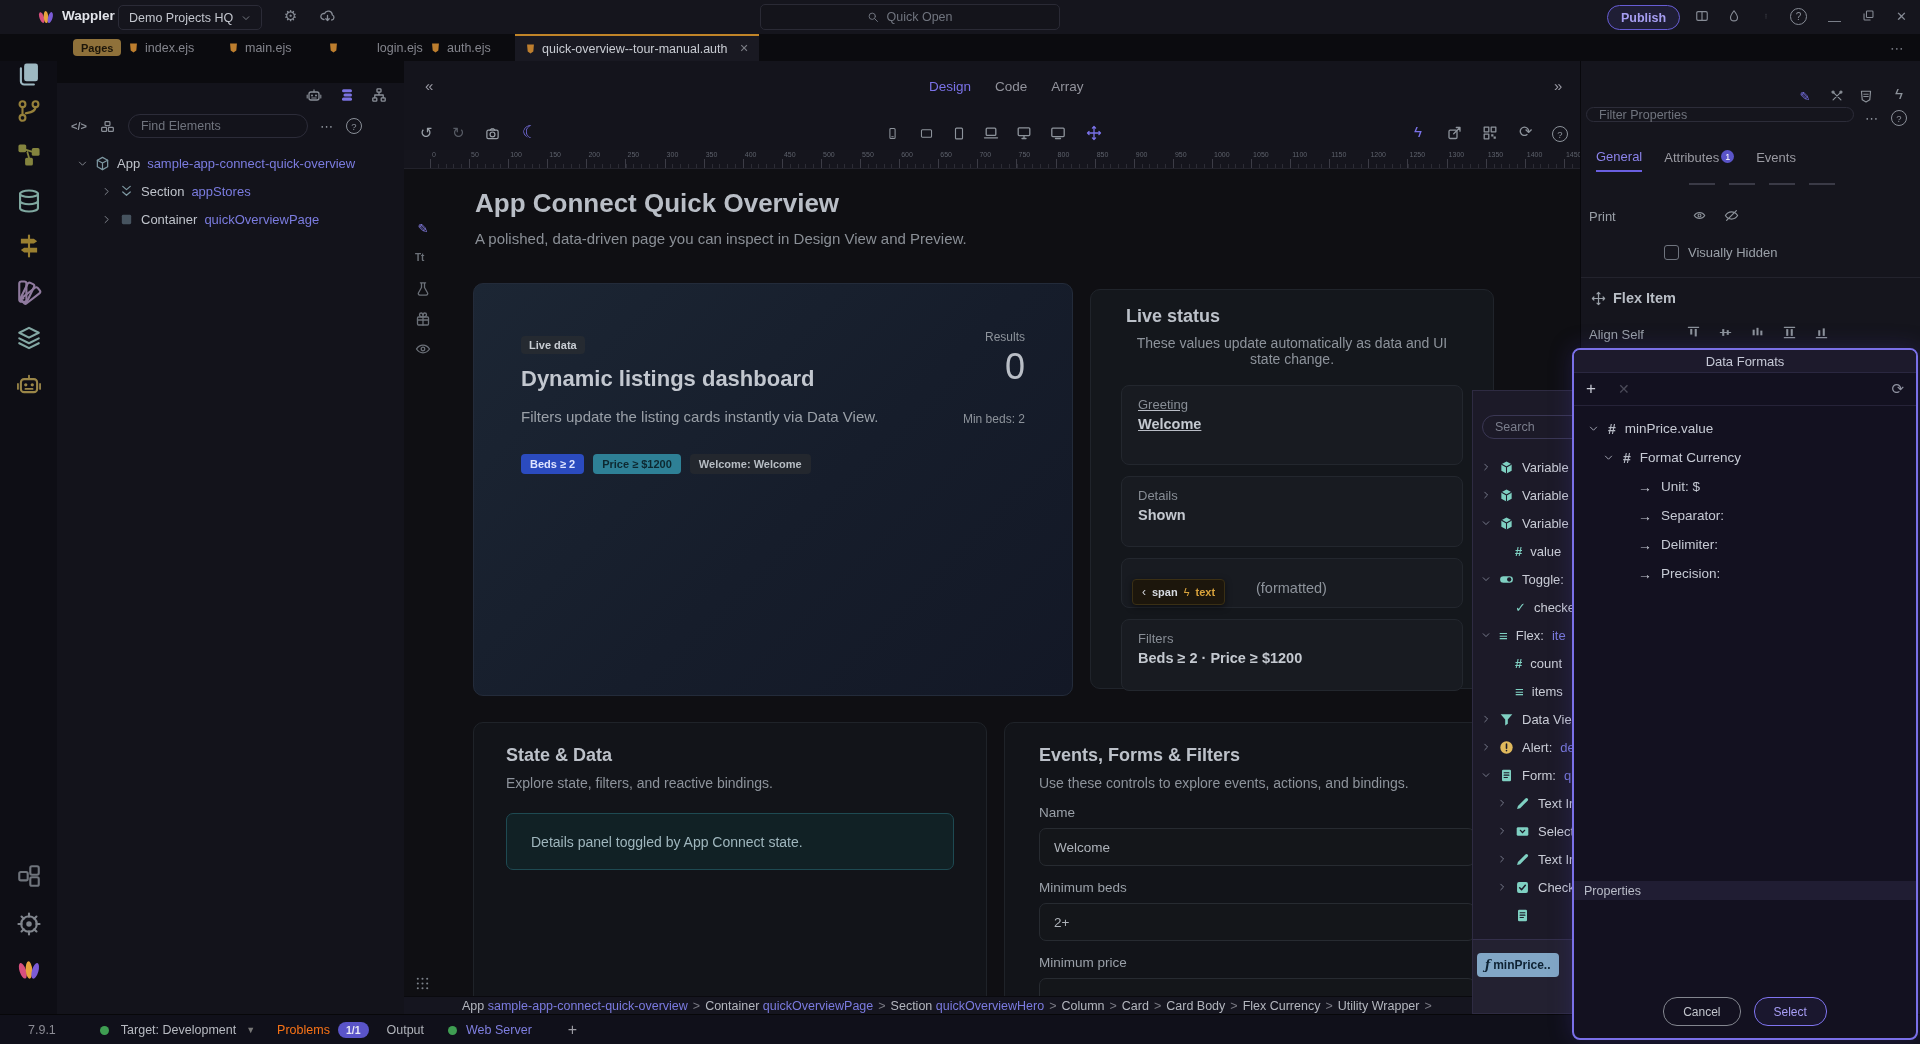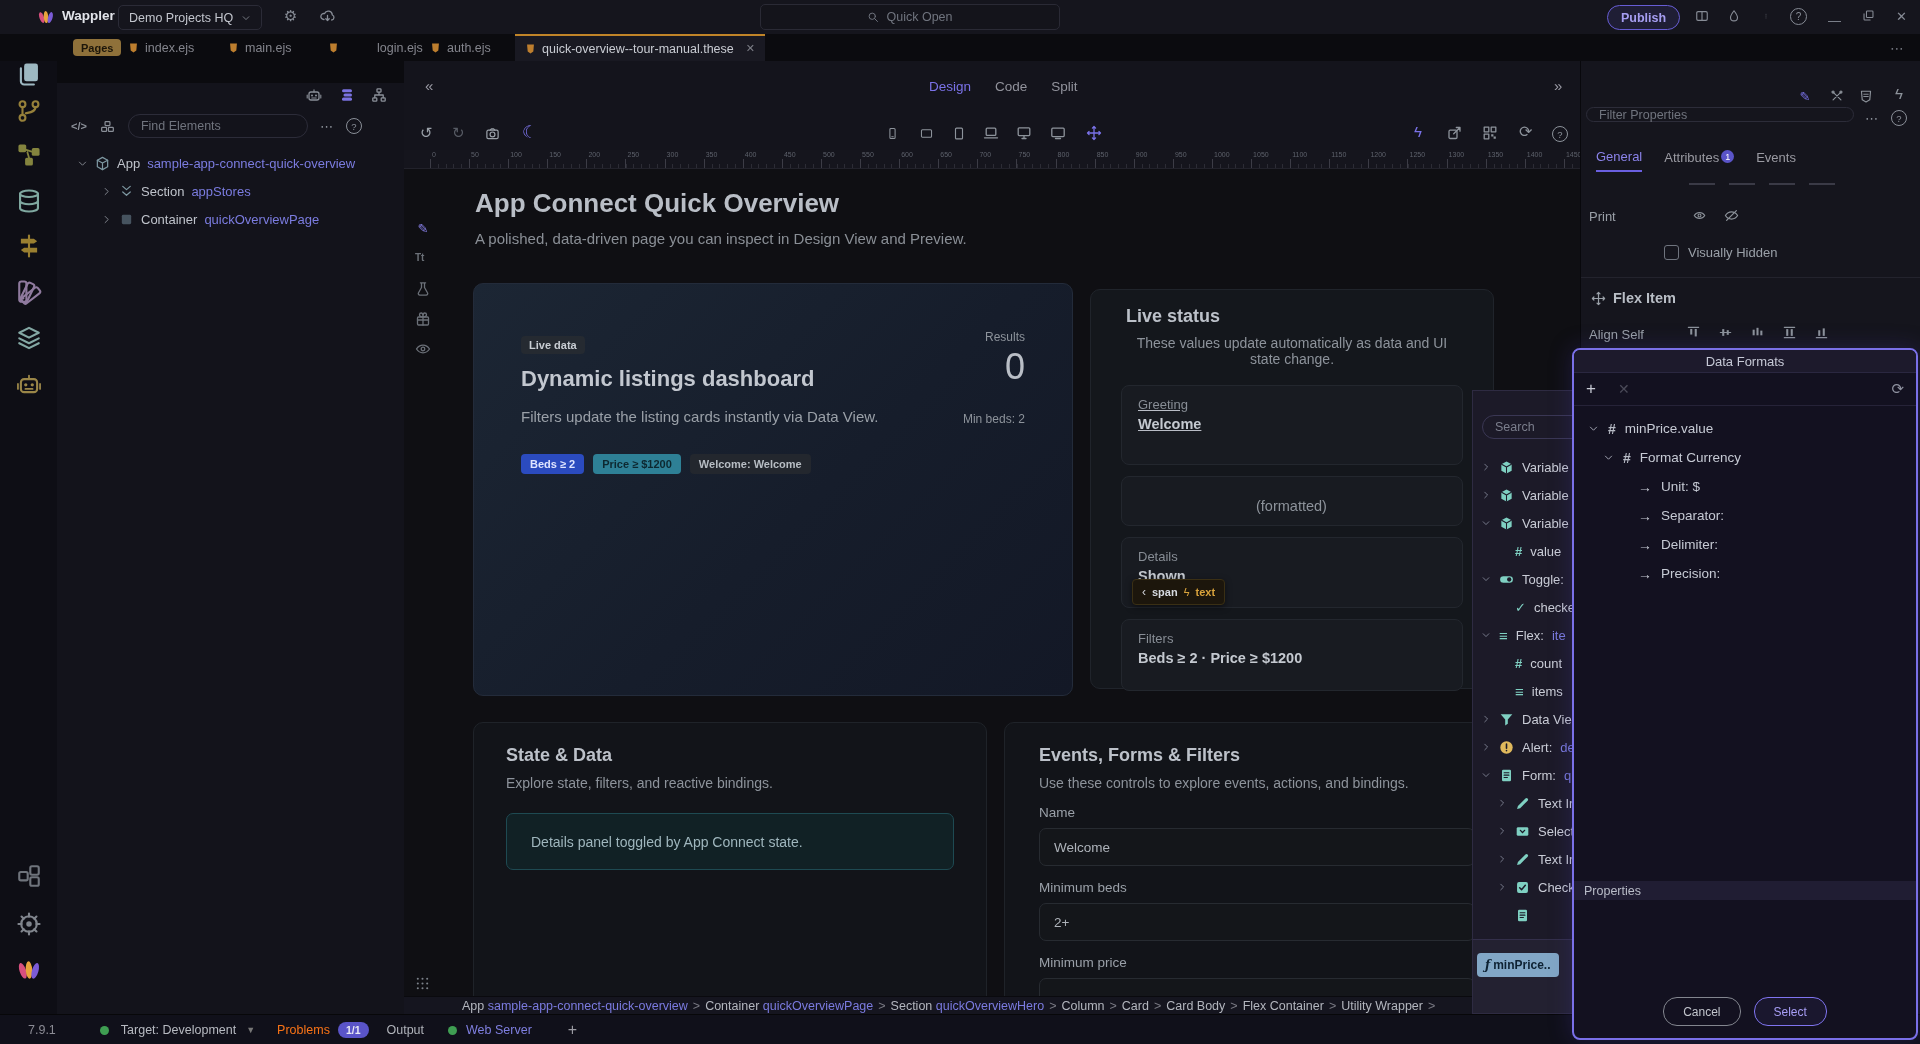--- a/index.html
+++ b/index.html
@@ -225,21 +225,21 @@
             </svg>
           </span>
           <span>auth.ejs</span>
         </div>
         <div class="tab active" style="left: 515px;">
           <span class="icon ficon" style="width: 11px; height: 12px;">
             <svg viewBox="0 0 16 16" fill="none" stroke="currentColor" stroke-width="1.3" stroke-linecap="round" stroke-linejoin="round">
               <path d="M3 1.5h10l-.9 10L8 14.5l-4.1-3z" fill="currentColor" stroke="none"></path>
             </svg>
           </span>
-          <span>quick-overview--tour-manual.these</span>
+          <span>quick-overview--tour-manual.auth</span>
           <span class="close">✕</span>
         </div>
       </div>
     <span id="tab-overflow" class="abs">⋯</span>
   </div>
 
   <aside id="leftrail" class="abs">
       <div class="railitem icon" style="top: 0px; color: rgb(157, 184, 194);">
         <svg viewBox="0 0 16 16" fill="none" stroke="currentColor" stroke-width="1.3" stroke-linecap="round" stroke-linejoin="round">
           <rect x="5" y="1.5" width="8.5" height="11" rx="1.5" fill="currentColor" stroke="none"></rect>
@@ -405,21 +405,21 @@
         </div>
       </div>
   </section>
 
   <main id="canvas" class="abs">
     <div id="ctb1" class="abs">
       <span class="abs" style="left:21px;top:16px;color:#9a9aa4;font-size:15px;">«</span>
       <div class="abs row" style="left:525px;top:18px;gap:24px;" id="viewtabs">
           <span class="viewtab active">Design</span>
           <span class="viewtab">Code</span>
-          <span class="viewtab">Split</span>
+          <span class="viewtab">Array</span>
         </div>
       <span class="abs" style="left:1150px;top:16px;color:#9a9aa4;font-size:15px;">»</span>
     </div>
     <div id="ctb2" class="abs">
       <span class="abs" style="left:16px;top:6px;font-size:15px;color:#9aa0a8;">↺</span>
       <span class="abs" style="left:48px;top:6px;font-size:15px;color:#565a63;">↻</span>
       <span class="abs icon" style="left:80px;top:8px;width:17px;height:15px;color:#9aa0a8;">
           <svg viewBox="0 0 16 16" fill="none" stroke="currentColor" stroke-width="1.3" stroke-linecap="round" stroke-linejoin="round">
             <rect x="2" y="4.5" width="12" height="9" rx="1.5"></rect>
             <circle cx="8" cy="9" r="2.6"></circle>
@@ -572,26 +572,26 @@
       </div>
 
       <div id="status-card" class="card">
         <div style="margin:16px 30px 0 35px;" class="cardtitle">Live status</div>
         <div style="margin:8px 35px 18px 35px;text-align:center;" class="cardtext">These values update automatically as data and UI state change.</div>
         <div id="status-boxes">
             <div class="sbox" style="height: 80px; text-decoration: underline;">
               <div class="slabel">Greeting</div>
               <div class="sval">Welcome</div>
             </div>
-            <div class="sbox" style="height: 50px;">
-              <div class="sval" style="font-weight: normal; color: rgb(141, 147, 155); margin-top: 10px; padding-left: 118px;">(formatted)</div>
-            </div>
             <div class="sbox" style="height: 71px;">
               <div class="slabel">Details</div>
               <div class="sval">Shown</div>
+            </div>
+            <div class="sbox" style="height: 50px;">
+              <div class="sval" style="font-weight: normal; color: rgb(141, 147, 155); margin-top: 10px; padding-left: 118px;">(formatted)</div>
             </div>
             <div class="sbox" style="height: 72px;">
               <div class="slabel">Filters</div>
               <div class="sval">Beds ≥ 2 · Price ≥ $1200</div>
             </div>
           </div>
       </div>
 
       <div id="tag-tooltip" class="abs">
         <span style="color:#d0d3da;font-size:12px;">‹</span>
@@ -629,21 +629,21 @@
         <span class="bsep">&gt;</span>
         <span>Section</span>
         <span class="bid">&nbsp;quickOverviewHero</span>
         <span class="bsep">&gt;</span>
         <span>Column</span>
         <span class="bsep">&gt;</span>
         <span>Card</span>
         <span class="bsep">&gt;</span>
         <span>Card Body</span>
         <span class="bsep">&gt;</span>
-        <span>Flex Container</span>
+        <span>Flex Currency</span>
         <span class="bsep">&gt;</span>
         <span>Utility Wrapper</span>
         <span class="bsep">&gt;</span>
       </div>
   </main>
 
   <aside id="props-panel" class="abs">
     <span class="abs icon" style="right:108px;top:27px;width:16px;height:16px;color:#7a72e8;">✎</span>
     <span class="abs icon" style="right:77px;top:28px;width:14px;height:14px;color:#8d939b;">
         <svg viewBox="0 0 16 16" fill="none" stroke="currentColor" stroke-width="1.3" stroke-linecap="round" stroke-linejoin="round">

